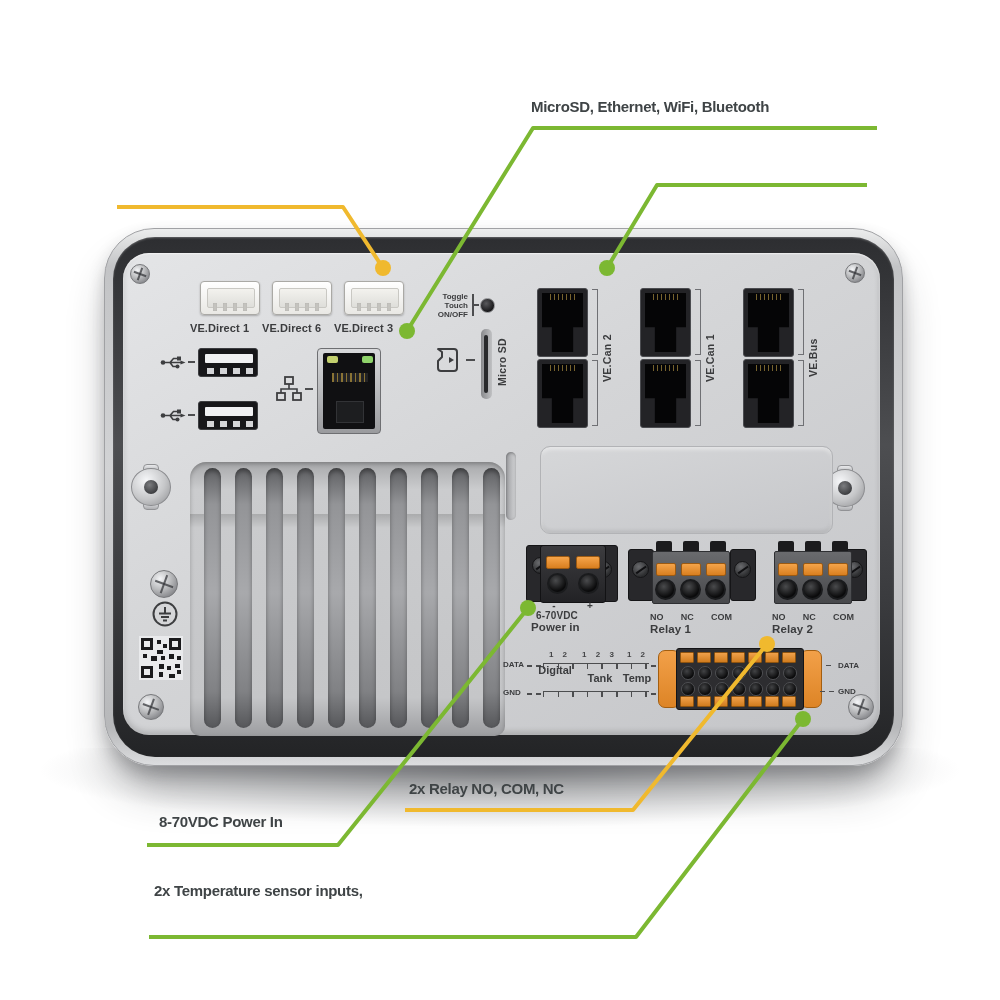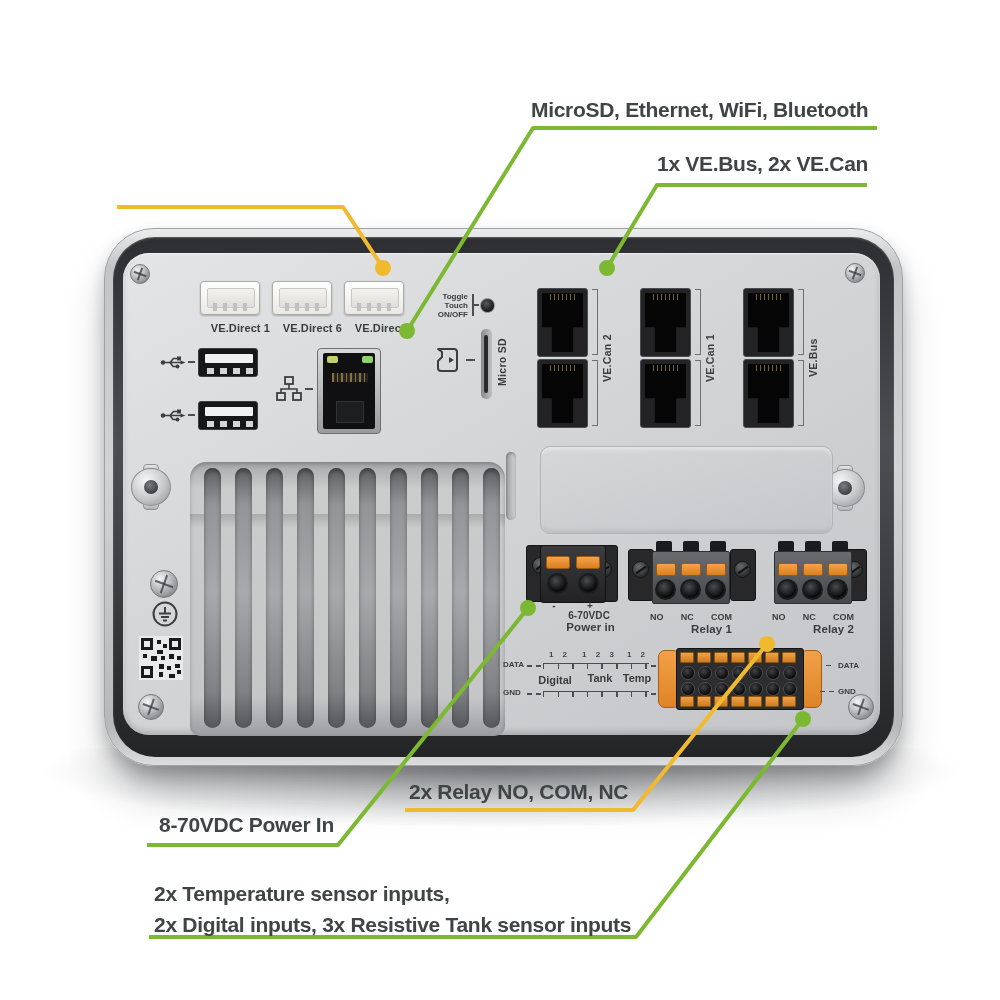--- a/index.html
+++ b/index.html
@@ -43,21 +43,21 @@
     background:linear-gradient(#e8e9eb,#aeafb2);border:1px solid #919295;}
   .ear .ear-t1{top:0;} .ear .ear-t2{bottom:0;}
 
   
   .vedp{width:60px;height:34px;border-radius:4px;background:linear-gradient(#ffffff,#e9e8e4);
     border:1px solid #aaa9a5;box-shadow:0 1px 2px rgba(0,0,0,.25);}
   .vedp .inner{left:6px;top:6px;width:48px;height:20px;border:1px solid #c9c8c3;border-radius:2px;
     background:linear-gradient(#f3f2ee,#dededa);}
   .vedp .pin{bottom:3px;width:4px;height:8px;background:#c4c3be;box-shadow:0 0 1px #9a9994 inset;}
 
-  .port-label{font-size:11px;font-weight:700;color:#3b3c3e;text-align:right;letter-spacing:.1px;}
+  .port-label{font-size:11px;font-weight:700;color:#3b3c3e;text-align:left;letter-spacing:.1px;}
   .small-label{font-size:8px;font-weight:700;color:#3b3c3e;line-height:9px;}
 
   
   .usb{width:60px;height:29px;border-radius:3px;background:#17171a;border:1px solid #3c3d40;}
   .usb .tongue{left:6px;top:5px;width:48px;height:9px;background:#f0f1f3;border-radius:1px;}
   .usb .tooth{top:19px;width:7px;height:6px;background:#d4d5d8;}
 
   
   .eth{width:64px;height:86px;border-radius:4px;background:linear-gradient(#d8d9db,#9a9b9e);border:1px solid #6e6f72;}
   .eth .open{left:5px;top:4px;width:52px;height:76px;background:#101012;border-radius:2px;}
@@ -108,21 +108,21 @@
     background:repeating-linear-gradient(90deg,#4c4d4f 0 1.5px,transparent 1.5px 14.6px);}
   .dashes{height:1.5px;background:repeating-linear-gradient(90deg,#4c4d4f 0 5px,transparent 5px 9px);}
 
   
   .oc-lever{width:22px;height:58px;border-radius:7px;background:linear-gradient(#f2a049,#dd8426);border:1px solid #a35e10;}
   .oc-body{background:#2d2d30;border-radius:3px;border:1px solid #141416;}
   .oc-clip{width:14px;height:11px;background:linear-gradient(#f0a14b,#d07c1e);border:1px solid #8f540f;border-radius:1px;}
   .oc-hole{width:14px;height:14px;border-radius:50%;background:radial-gradient(circle at 40% 35%,#424345,#09090a 70%);border:1px solid #4e4f52;}
 
   
-  .ann{font-size:21px;font-weight:700;color:#3f4446;letter-spacing:-.3px;white-space:nowrap;z-index:60;}
+  .ann{font-size:15px;font-weight:700;color:#3f4446;letter-spacing:-.3px;white-space:nowrap;z-index:60;}
   svg.overlay{left:0;top:0;z-index:50;}
   .dev-z{z-index:10;}
 </style>
 </head>
 <body>
 
 <div id="canvas">
 
   <div class="backdrop"></div>
 
@@ -360,21 +360,21 @@
   <div class="port-label dev-z" style="left:772px;top:623px;width:82px;font-size:11.5px;">Relay 2</div>
 
   <div class="dev-z" style="left:503px;top:648px;width:162px;height:54px;">
     <span class="io-num" style="left:40px;top:2px;width:30px;">1 2</span>
     <span class="io-num" style="left:74px;top:2px;width:42px;">1 2 3</span>
     <span class="io-num" style="left:118px;top:2px;width:30px;">1 2</span>
     <span class="small-label" style="left:0;top:12px;">DATA</span>
     <div class="dashes" style="left:24px;top:17px;width:14px;"></div>
     <div class="tick-line" style="left:40px;top:15px;width:106px;"></div>
     <div class="dashes" style="left:148px;top:17px;width:14px;"></div>
-    <span class="io-word" style="left:28px;top:26px;width:48px;">Digital</span>
+    <span class="io-word" style="left:28px;top:16px;width:48px;">Digital</span>
     <span class="io-word" style="left:80px;top:24px;width:34px;">Tank</span>
     <span class="io-word" style="left:116px;top:24px;width:36px;">Temp</span>
     <span class="small-label" style="left:0;top:40px;">GND</span>
     <div class="dashes" style="left:24px;top:45px;width:14px;"></div>
     <div class="tick-line" style="left:40px;top:43px;width:106px;"></div>
     <div class="dashes" style="left:148px;top:45px;width:14px;"></div>
   </div>
 
   <div class="dev-z" style="left:658px;top:646px;width:164px;height:66px;">
     <div class="oc-lever" style="left:0;top:4px;"></div>
@@ -434,19 +434,17 @@
     <circle cx="767" cy="644" r="8" fill="#f0b92e"></circle>
 
     <polyline points="147,845 338,845 528,608" fill="none" stroke="#7cb832" stroke-width="4" stroke-linejoin="round"></polyline>
     <circle cx="528" cy="608" r="8" fill="#7cb832"></circle>
 
     <polyline points="149,937 636,937 803,719" fill="none" stroke="#7cb832" stroke-width="4" stroke-linejoin="round"></polyline>
     <circle cx="803" cy="719" r="8" fill="#7cb832"></circle>
   </svg>
 
   <div class="ann" style="left:531px;top:98px;">MicroSD, Ethernet, WiFi, Bluetooth</div>
-  <div class="ann" style="left:657px;top:152px;">1x VE.Bus, 2x VE.Can</div>
   <div class="ann" style="left:409px;top:780px;">2x Relay NO, COM, NC</div>
   <div class="ann" style="left:159px;top:813px;">8-70VDC Power In</div>
   <div class="ann" style="left:154px;top:882px;">2x Temperature sensor inputs,</div>
-  <div class="ann" style="left:154px;top:913px;">2x Digital inputs, 3x Resistive Tank sensor inputs</div>
 
 </div>
 
 </body></html>

